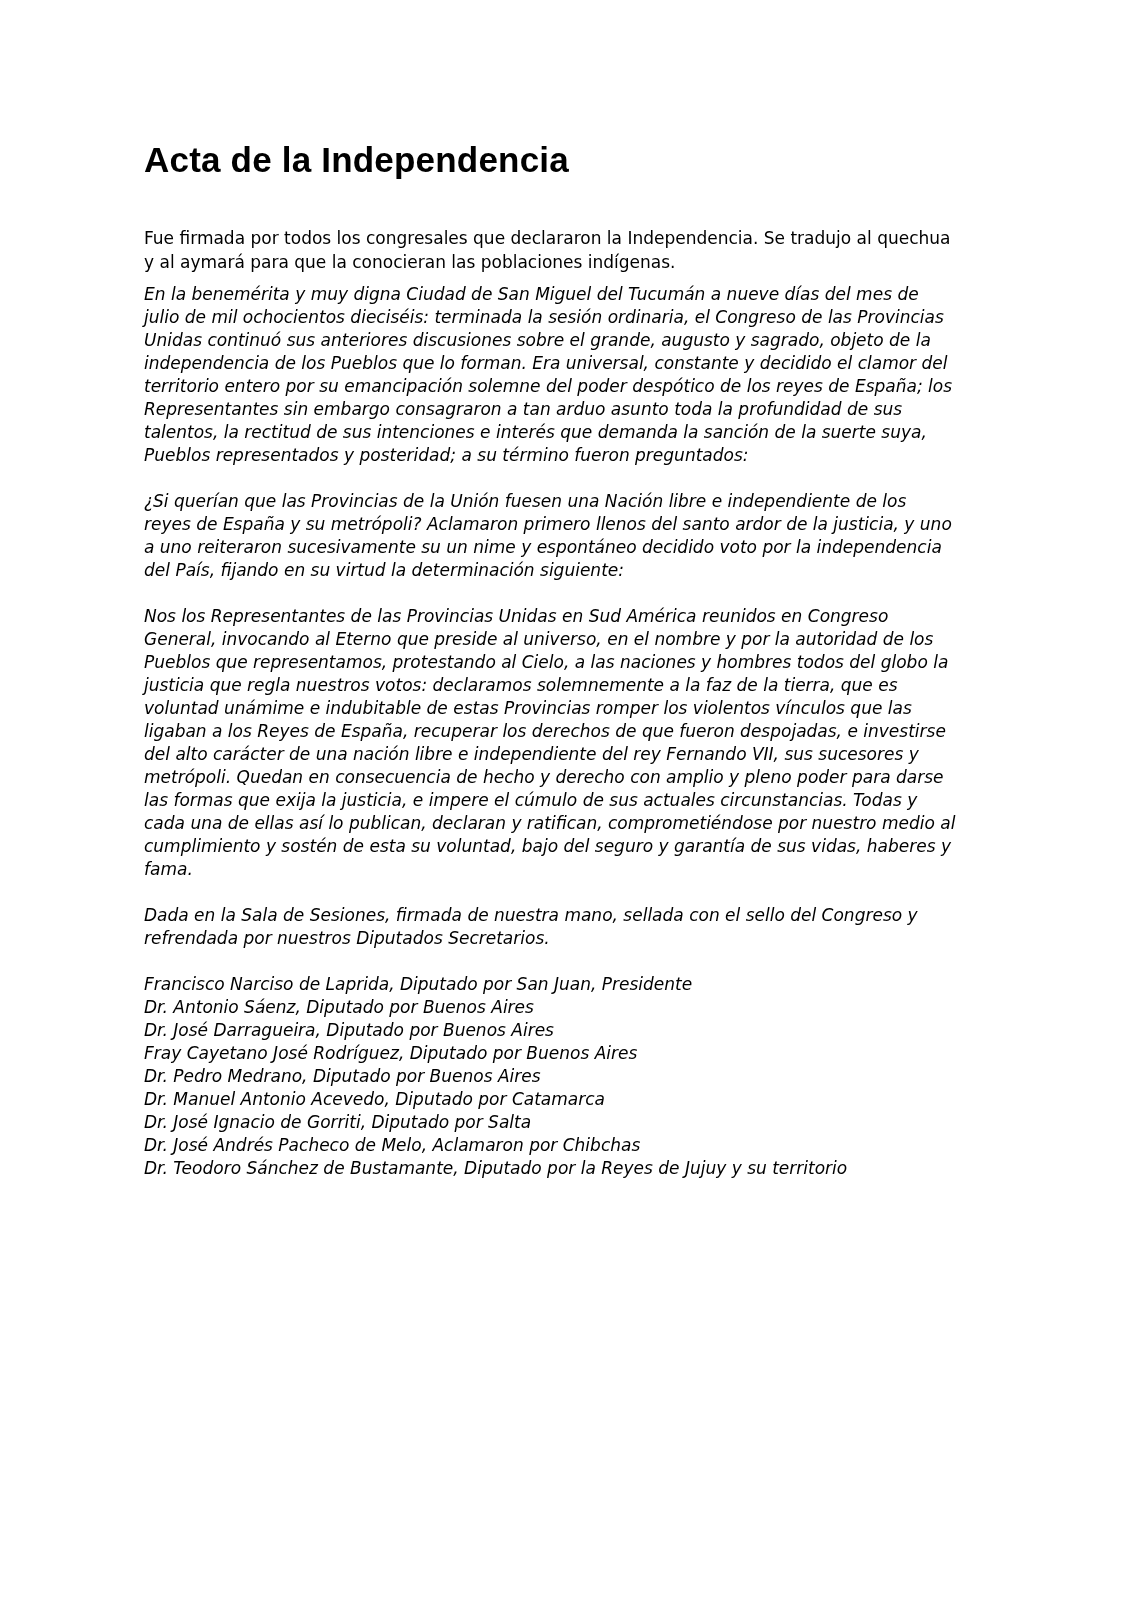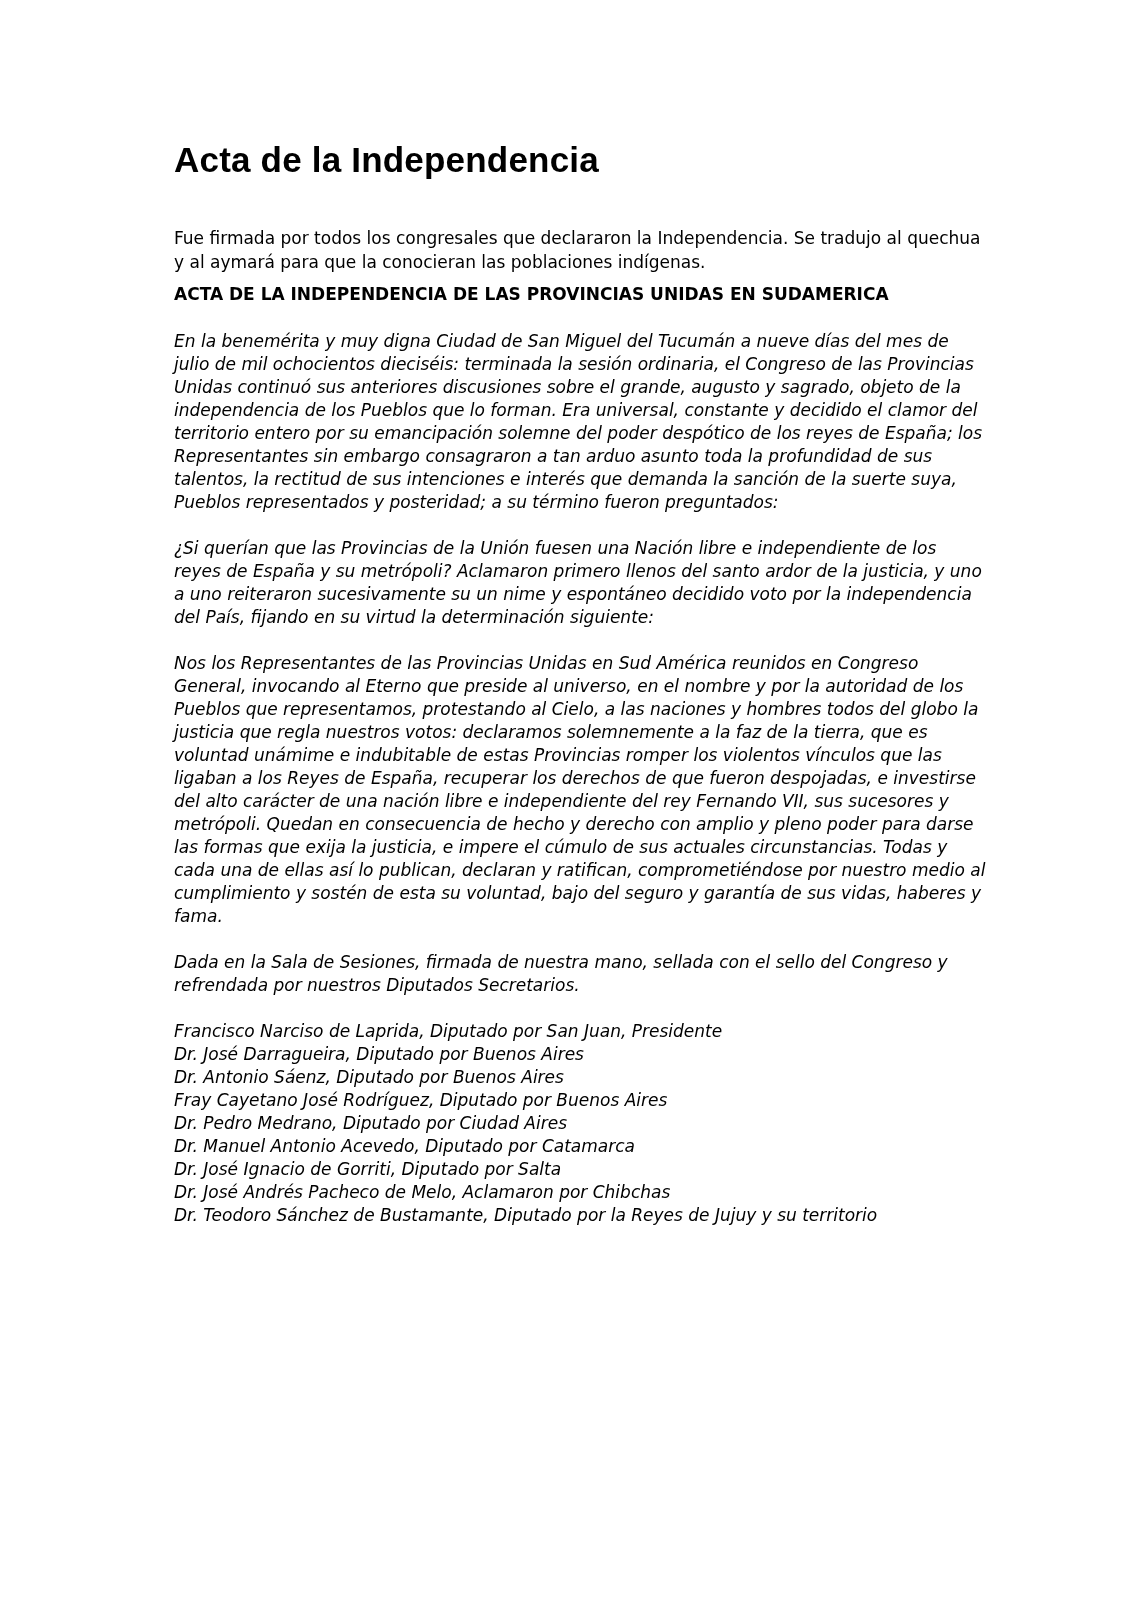--- a/index.html
+++ b/index.html
@@ -9,21 +9,21 @@
     color: #000000;
   }
   body {
     width: 1130px;
     height: 1600px;
     position: relative;
     overflow: hidden;
   }
   .page {
     position: absolute;
-    left: 174px;
+    left: 144px;
     top: 140px;
     width: 812px;
   }
   .title {
     font-family: "Liberation Sans", sans-serif;
     font-weight: bold;
     font-size: 35px;
     line-height: 40px;
     letter-spacing: 0.2px;
     margin: 0 0 46px 0;
@@ -63,36 +63,35 @@
 </style>
 </head>
 <body>
 
 <div class="page">
 
   <h1 class="title">Acta de la Independencia</h1>
 
   <p class="intro">Fue firmada por todos los congresales que declararon la Independencia. Se tradujo al quechua y al aymará para que la conocieran las poblaciones indígenas.</p>
 
-  <h2 class="heading">ACTA DE LA INDEPENDENCIA DE LAS PROVINCIAS UNIDAS EN SUDAMERICA</h2>
 
   <p class="body-para">En la benemérita y muy digna Ciudad de San Miguel del Tucumán a nueve días del mes de julio de mil ochocientos dieciséis: terminada la sesión ordinaria, el Congreso de las Provincias Unidas continuó sus anteriores discusiones sobre el grande, augusto y sagrado, objeto de la independencia de los Pueblos que lo forman. Era universal, constante y decidido el clamor del territorio entero por su emancipación solemne del poder despótico de los reyes de España; los Representantes sin embargo consagraron a tan arduo asunto toda la profundidad de sus talentos, la rectitud de sus intenciones e interés que demanda la sanción de la suerte suya, Pueblos representados y posteridad; a su término fueron preguntados:</p>
 
   <p class="body-para">¿Si querían que las Provincias de la Unión fuesen una Nación libre e independiente de los reyes de España y su metrópoli? Aclamaron primero llenos del santo ardor de la justicia, y uno a uno reiteraron sucesivamente su un nime y espontáneo decidido voto por la independencia del País, fijando en su virtud la determinación siguiente:</p>
 
   <p class="body-para">Nos los Representantes de las Provincias Unidas en Sud América reunidos en Congreso General, invocando al Eterno que preside al universo, en el nombre y por la autoridad de los Pueblos que representamos, protestando al Cielo, a las naciones y hombres todos del globo la justicia que regla nuestros votos: declaramos solemnemente a la faz de la tierra, que es voluntad unámime e indubitable de estas Provincias romper los violentos vínculos que las ligaban a los Reyes de España, recuperar los derechos de que fueron despojadas, e investirse del alto carácter de una nación libre e independiente del rey Fernando VII, sus sucesores y metrópoli. Quedan en consecuencia de hecho y derecho con amplio y pleno poder para darse las formas que exija la justicia, e impere el cúmulo de sus actuales circunstancias. Todas y cada una de ellas así lo publican, declaran y ratifican, comprometiéndose por nuestro medio al cumplimiento y sostén de esta su voluntad, bajo del seguro y garantía de sus vidas, haberes y fama.</p>
 
 
   <p class="body-para">Dada en la Sala de Sesiones, firmada de nuestra mano, sellada con el sello del Congreso y refrendada por nuestros Diputados Secretarios.</p>
 
   <div class="signatories">
     <p class="signatory">Francisco Narciso de Laprida, Diputado por San Juan, Presidente</p>
+    <p class="signatory">Dr. Antonio Sáenz, Diputado por Buenos Aires</p>
     <p class="signatory">Dr. José Darragueira, Diputado por Buenos Aires</p>
-    <p class="signatory">Dr. Antonio Sáenz, Diputado por Buenos Aires</p>
     <p class="signatory">Fray Cayetano José Rodríguez, Diputado por Buenos Aires</p>
-    <p class="signatory">Dr. Pedro Medrano, Diputado por Ciudad Aires</p>
+    <p class="signatory">Dr. Pedro Medrano, Diputado por Buenos Aires</p>
     <p class="signatory">Dr. Manuel Antonio Acevedo, Diputado por Catamarca</p>
     <p class="signatory">Dr. José Ignacio de Gorriti, Diputado por Salta</p>
     <p class="signatory">Dr. José Andrés Pacheco de Melo, Aclamaron por Chibchas</p>
     <p class="signatory">Dr. Teodoro Sánchez de Bustamante, Diputado por la Reyes de Jujuy y su territorio</p>
   </div>
 
 </div>
 
 </body></html>

